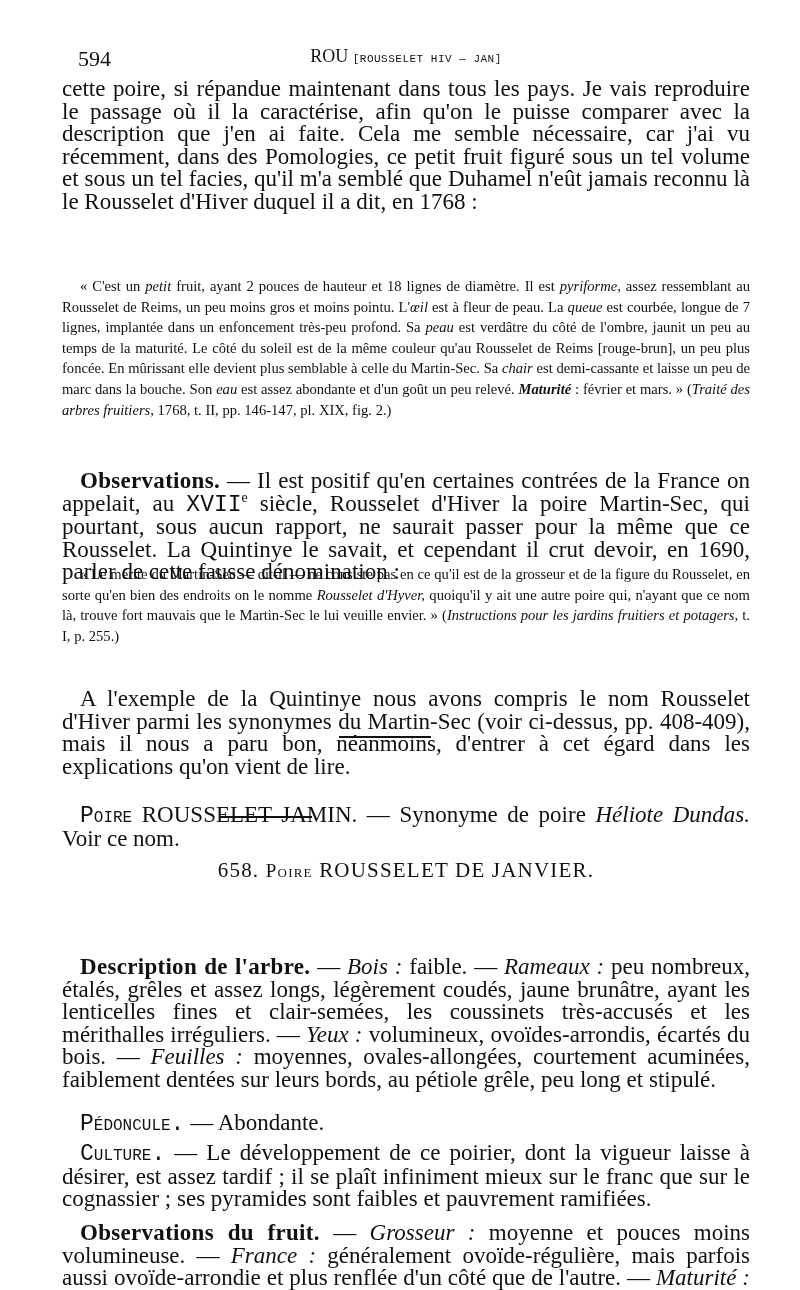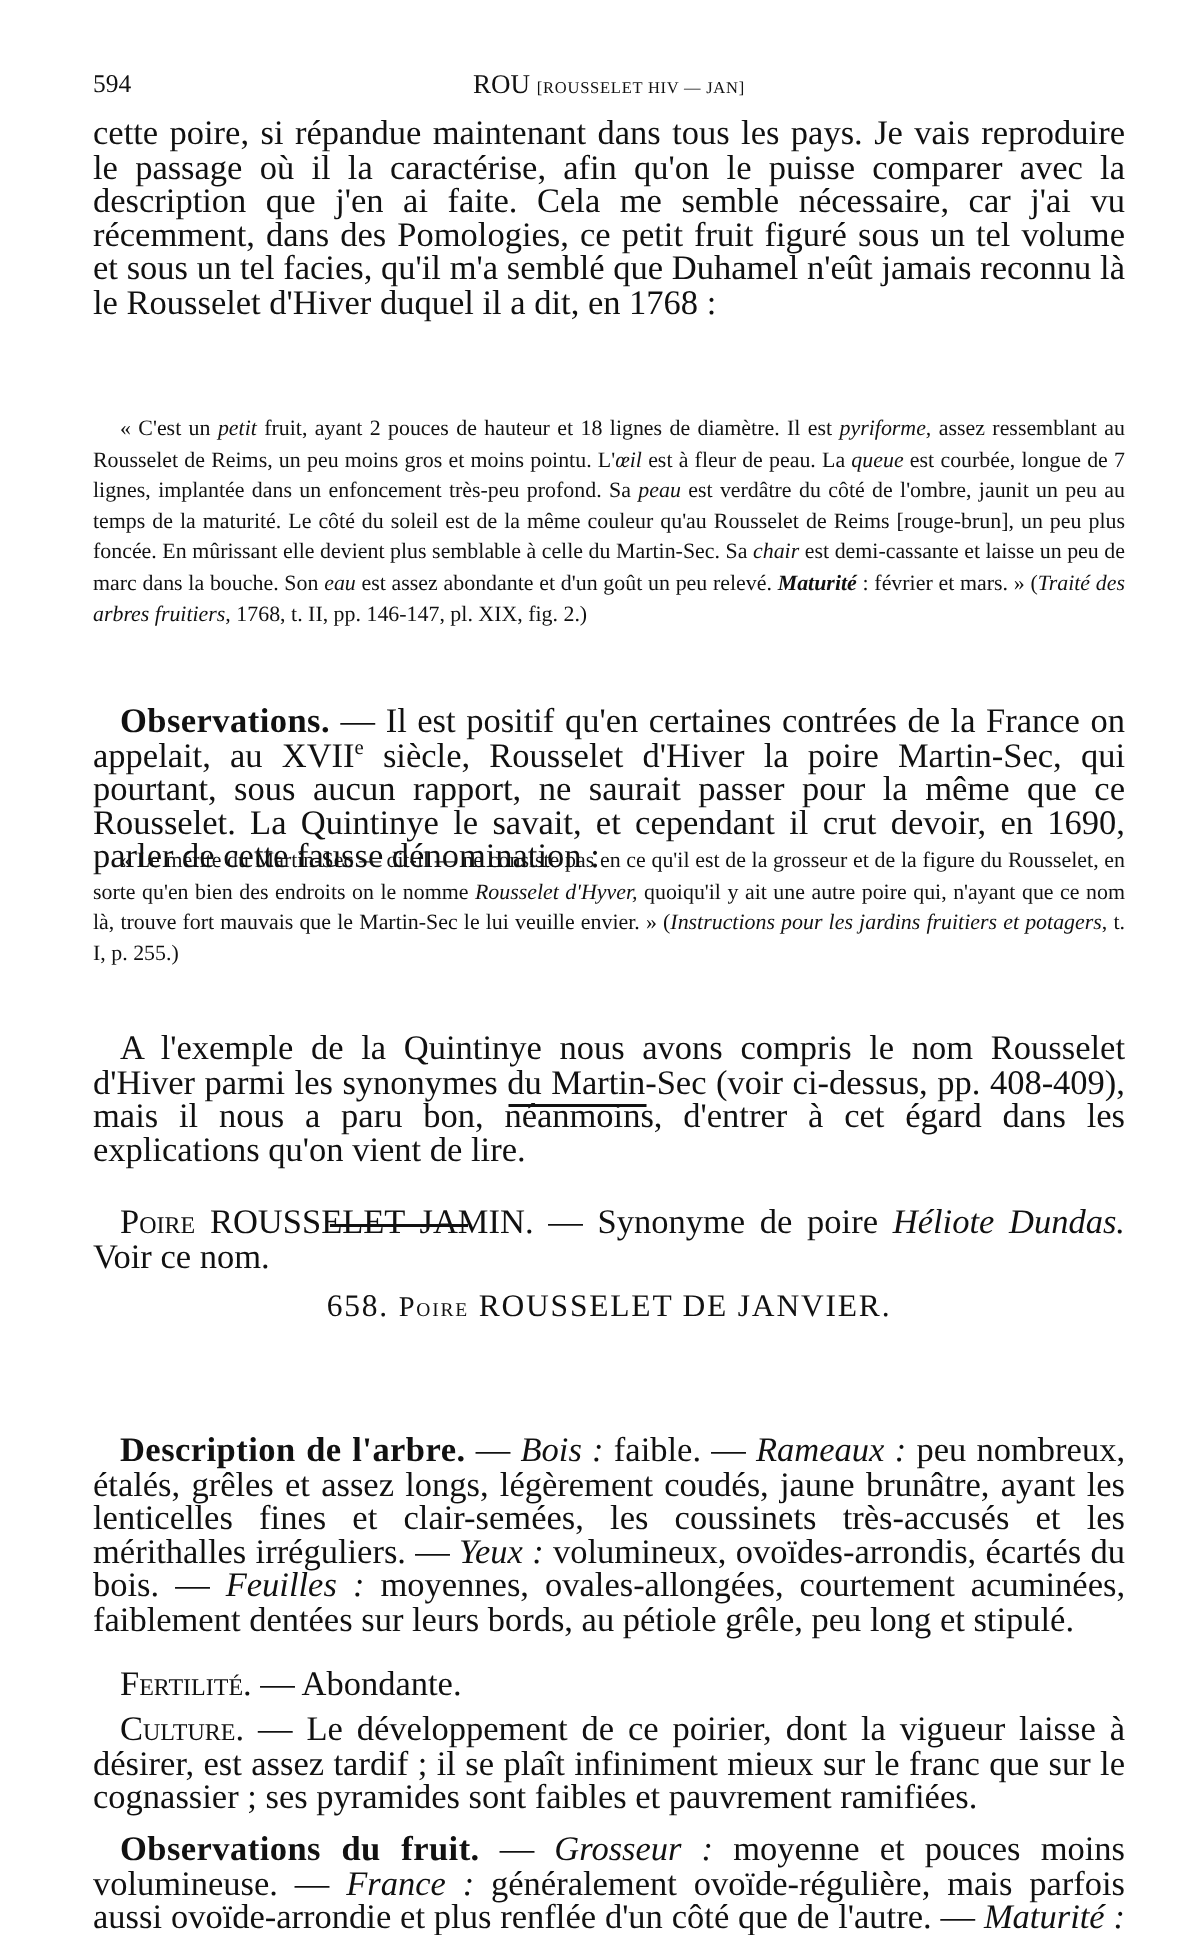--- a/index.html
+++ b/index.html
@@ -1,29 +1,29 @@
 <!DOCTYPE html>
 <html><head>
 <meta charset="utf-8">
 <style>
   html, body { margin: 0; padding: 0; background: #ffffff; }
   body { width: 800px; height: 1290px; position: relative; overflow: hidden;
          font-family: "Liberation Serif", "DejaVu Serif", serif; color: #111; }
   .page { position: absolute; left: 62px; top: 0; width: 688px; }
   .header { position: absolute; top: 46px; left: 0; width: 688px; height: 24px; }
-  .page-num { position: absolute; left: 0; top: 0; font-size: 17px; }
+  .page-num { position: absolute; left: 16px; top: 0; font-size: 22px; }
   .running-head { position: absolute; left: 0; width: 688px; text-align: center; top: 0; font-size: 18px; }
   .running-head .sc { font-size: 11px; letter-spacing: 0.5px; }
   .block { position: absolute; left: 0; width: 688px; }
   p { margin: 0; text-align: justify; }
   .main { font-size: 23px; line-height: 22.6px; transform-origin: left top; }
   .small { font-size: 14.6px; line-height: 20.6px; }
   .indent { text-indent: 18px; margin-top: 42px; }
   .bold-head { font-weight: bold; letter-spacing: 0.3px; }
-  .sc { font-variant: small-caps; }
+  .sc { font-variant: small-caps; font-family: Liberation Mono, monospace; }
   .rule { position: absolute; height: 2px; background: #111; }
   .title { position: absolute; left: 0; width: 688px; text-align: center; font-size: 21px; letter-spacing: 1.2px; }
   .title .sc-small { font-variant: small-caps; font-size: 19px; }
   i { font-style: italic; }
   sup { font-size: 0.6em; vertical-align: super; line-height: 0; }
 </style>
 </head>
 <body>
 
 <div class="page">
@@ -68,21 +68,21 @@
     <span>658.</span>
     <span class="sc-small">Poire</span>
     <span>ROUSSELET DE JANVIER.</span>
   </div>
 
   <div class="block" style="top:914px;">
     <p class="main indent"><span class="bold-head">Description de l'arbre.</span><span> — </span><i>Bois :</i><span> faible. — </span><i>Rameaux :</i><span> peu nombreux, étalés, grêles et assez longs, légèrement coudés, jaune brunâtre, ayant les lenticelles fines et clair-semées, les coussinets très-accusés et les mérithalles irréguliers. — </span><i>Yeux :</i><span> volumineux, ovoïdes-arrondis, écartés du bois. — </span><i>Feuilles :</i><span> moyennes, ovales-allongées, courtement acuminées, faiblement dentées sur leurs bords, au pétiole grêle, peu long et stipulé.</span></p>
   </div>
 
   <div class="block" style="top:1070px;">
-    <p class="main indent"><span class="sc">Fertilité.</span><span> — Abondante.</span></p>
+    <p class="main indent"><span class="sc">Pédoncule.</span><span> — Abondante.</span></p>
   </div>
 
   <div class="block" style="top:1100px;">
     <p class="main indent"><span class="sc">Culture.</span><span> — Le développement de ce poirier, dont la vigueur laisse à désirer, est assez tardif ; il se plaît infiniment mieux sur le franc que sur le cognassier ; ses pyramides sont faibles et pauvrement ramifiées.</span></p>
   </div>
 
   <div class="block" style="top:1180px;">
     <p class="main indent"><span class="bold-head">Observations du fruit.</span><span> — </span><i>Grosseur :</i><span> moyenne et pouces moins volumineuse. — </span><i>France :</i><span> généralement ovoïde-régulière, mais parfois aussi ovoïde-arrondie et plus renflée d'un côté que de l'autre. — </span><i>Maturité :</i><span> long, de moyenne grosseur,</span></p>
   </div>
 

